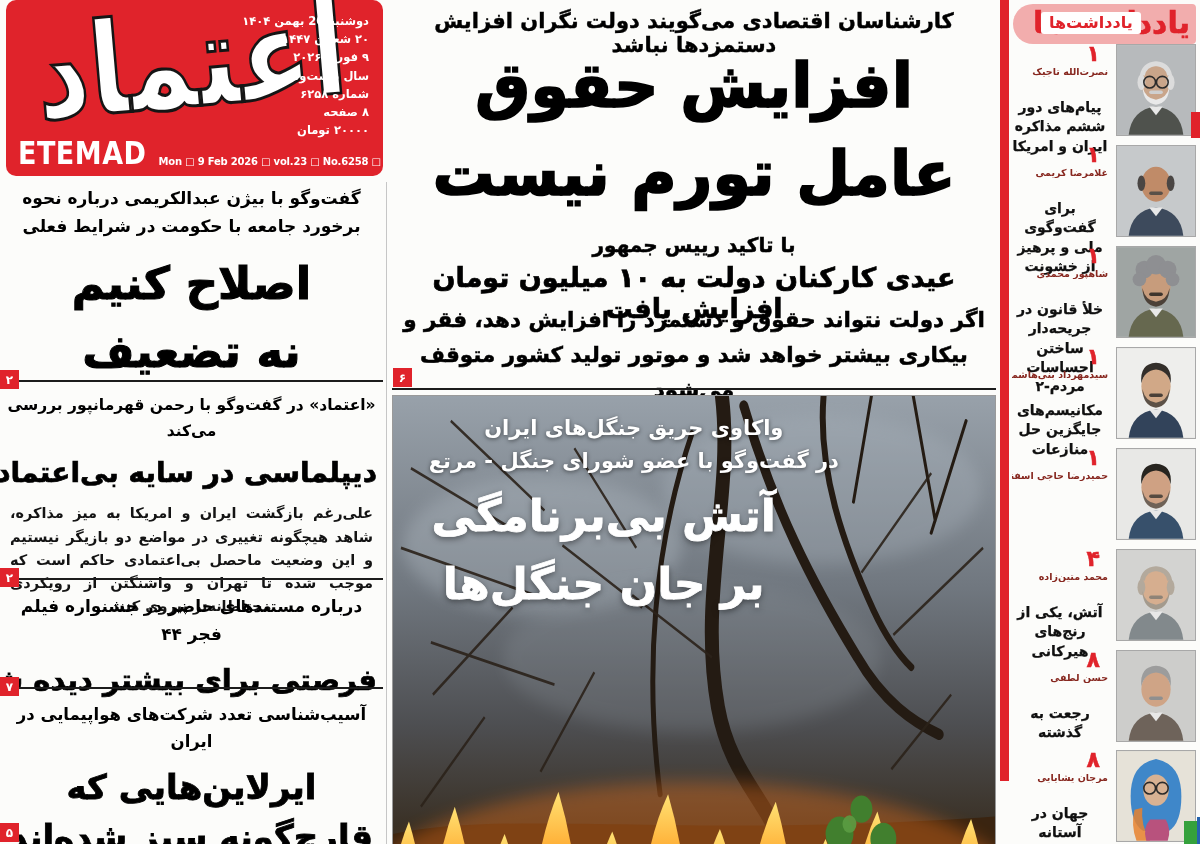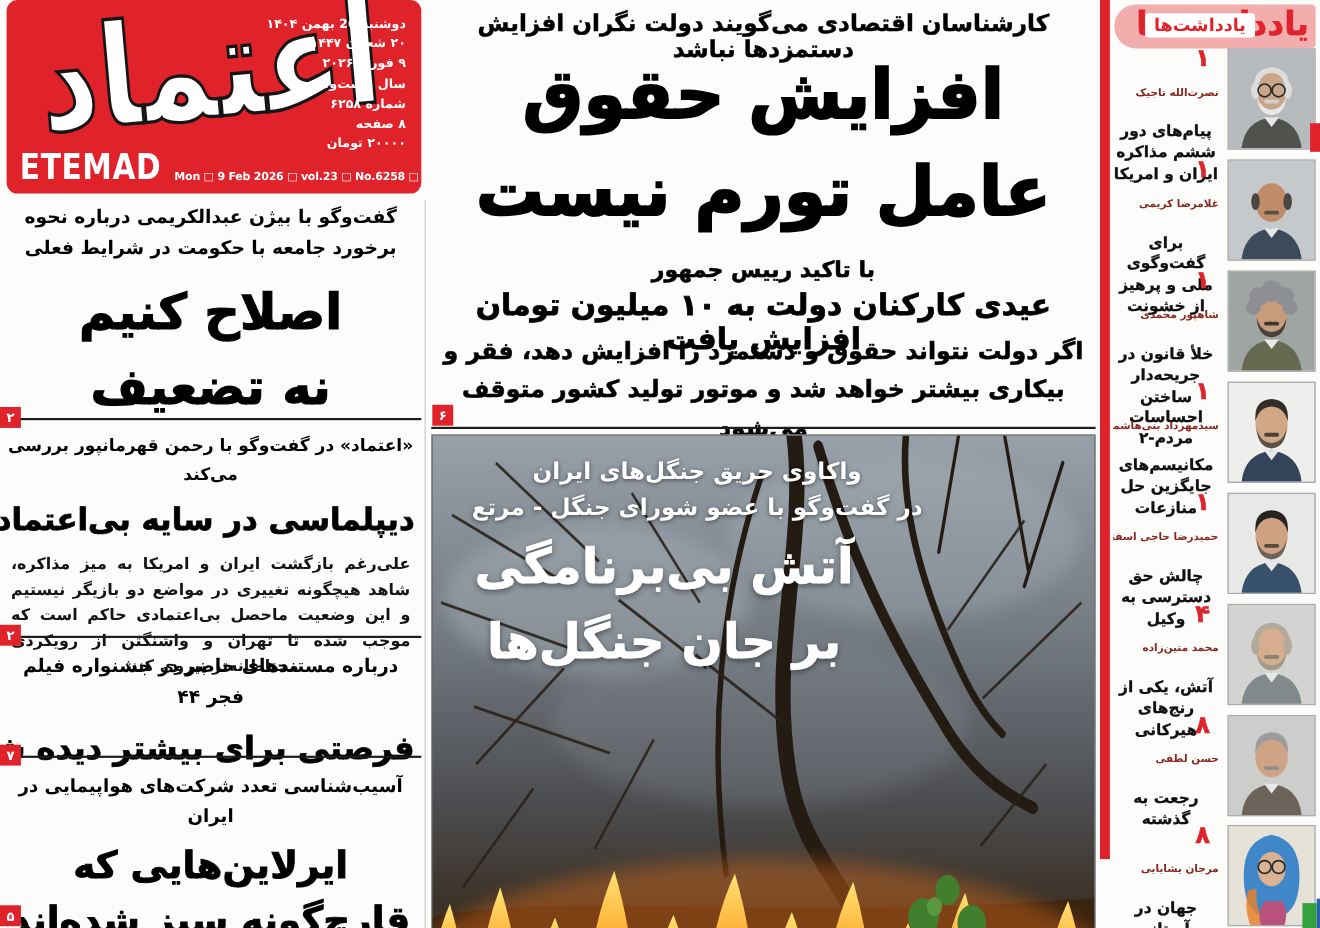--- a/index.html
+++ b/index.html
@@ -71,21 +71,21 @@
   .banner-label{position:absolute;left:28px;top:8px;background:#fff;border-radius:3px;
         padding:1px 8px 2px;color:var(--red);font-size:16px;font-weight:bold;direction:rtl;}
   .sb-item{position:absolute;left:1012px;width:186px;height:99px;}
   .sb-photo{position:absolute;right:2px;top:2px;width:80px;height:92px;border:1px solid #a8a8a8;
         overflow:hidden;background:#ccc;}
   .sb-photo svg{display:block;width:100%;height:100%;}
   .sb-text{position:absolute;left:0;right:90px;top:0;direction:rtl;}
   .sb-num{color:var(--red);font-size:22px;font-weight:bold;line-height:1.05;text-align:right;padding-right:8px;
         -webkit-text-stroke:.5px var(--red);}
   .sb-author{color:#87271f;font-size:9.5px;font-weight:bold;text-align:right;white-space:nowrap;
-        overflow:hidden;letter-spacing:-.2px;margin-top:14px;}
+        overflow:hidden;letter-spacing:-.2px;margin-top:1px;}
   .sb-title{color:#101010;font-size:14px;font-weight:bold;text-align:center;line-height:1.38;
         margin-top:21px;-webkit-text-stroke:.25px #101010;}
 
   .edge-mark{position:absolute;left:1191px;top:112px;width:9px;height:26px;background:var(--red);}
   .print-green{position:absolute;left:1184px;top:821px;width:13px;height:23px;background:#35a13c;}
   .print-blue{position:absolute;left:1197px;top:817px;width:3px;height:27px;background:#2463ae;}
 </style>
 </head>
 <body>
 
@@ -352,21 +352,20 @@
           <path d="M33,63 L40,72 L47,63 Z" fill="#e8e8e8"></path>
           <ellipse cx="40" cy="39" rx="15" ry="18" fill="#cfa183"></ellipse>
           <path d="M25,36 Q23,16 40,15 Q57,16 55,36 Q52,23 40,22 Q28,23 25,36 Z" fill="#27241f"></path>
           <path d="M26,42 Q27,60 40,61 Q53,60 54,42 Q51,55 40,56 Q29,55 26,42 Z" fill="#6f6257"></path>
           <rect x="33" y="46.5" width="14" height="3.6" rx="1.8" fill="#554a40"></rect>
         </svg>
       </div>
     <div class="sb-text">
         <div class="sb-num">۱</div>
       <div class="sb-author">حمیدرضا حاجی اسفندیاری</div>
-      <div class="sb-title">چالش حق دسترسی به وکیل</div>
       </div>
   </div>
   <div class="sb-item" style="top:547px;">
     <div class="sb-photo">
         <svg viewBox="0 0 80 92" xmlns="http://www.w3.org/2000/svg">
           <rect width="80" height="92" fill="#d3d3d1"></rect>
           <path d="M12,92 Q15,66 40,63 Q65,66 68,92 Z" fill="#82898c"></path>
           <path d="M33,63 L40,72 L47,63 Z" fill="#e8e8e8"></path>
           <ellipse cx="40" cy="39" rx="15" ry="18" fill="#d6ae8f"></ellipse>
           <path d="M26,31 Q28,20 40,19 Q52,20 54,31" stroke="#b3a99c" stroke-width="5" fill="none"></path>

